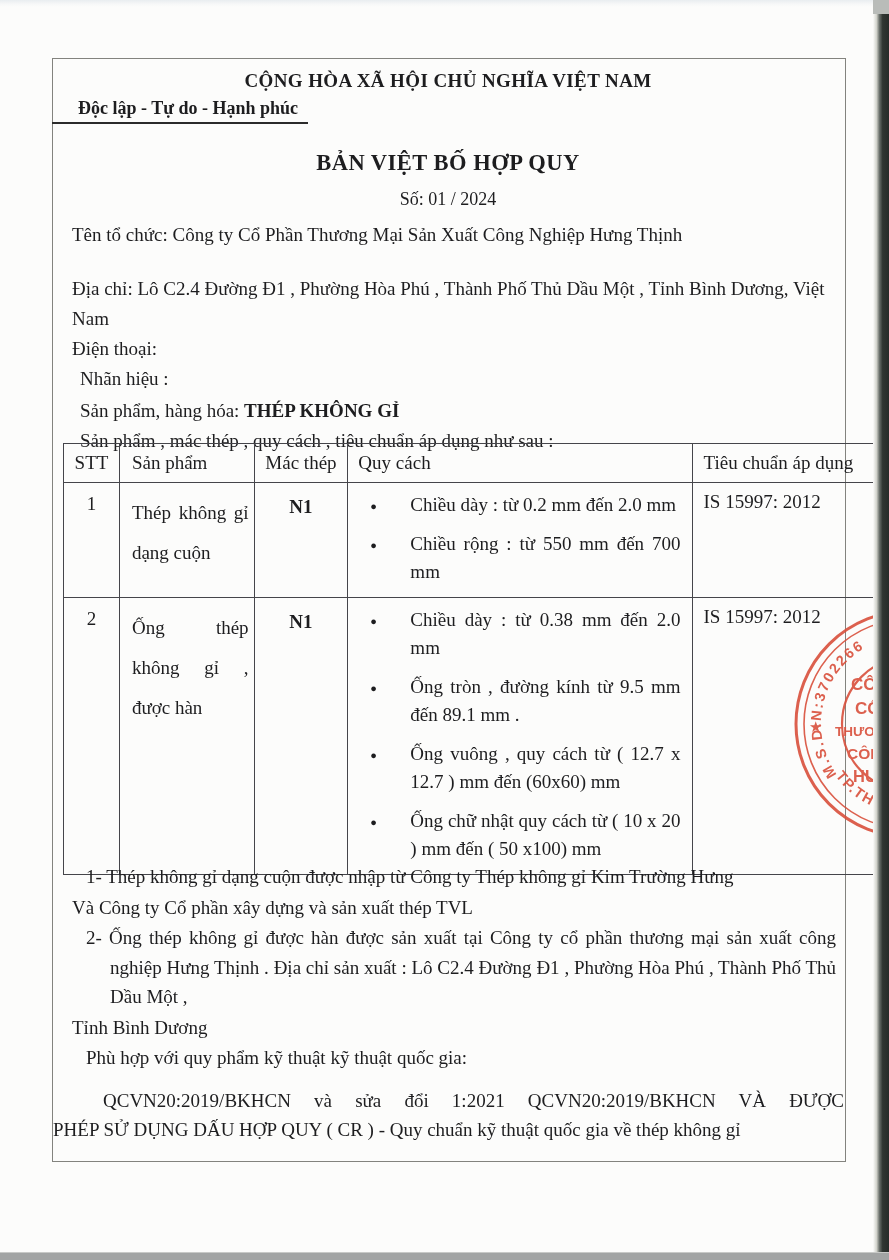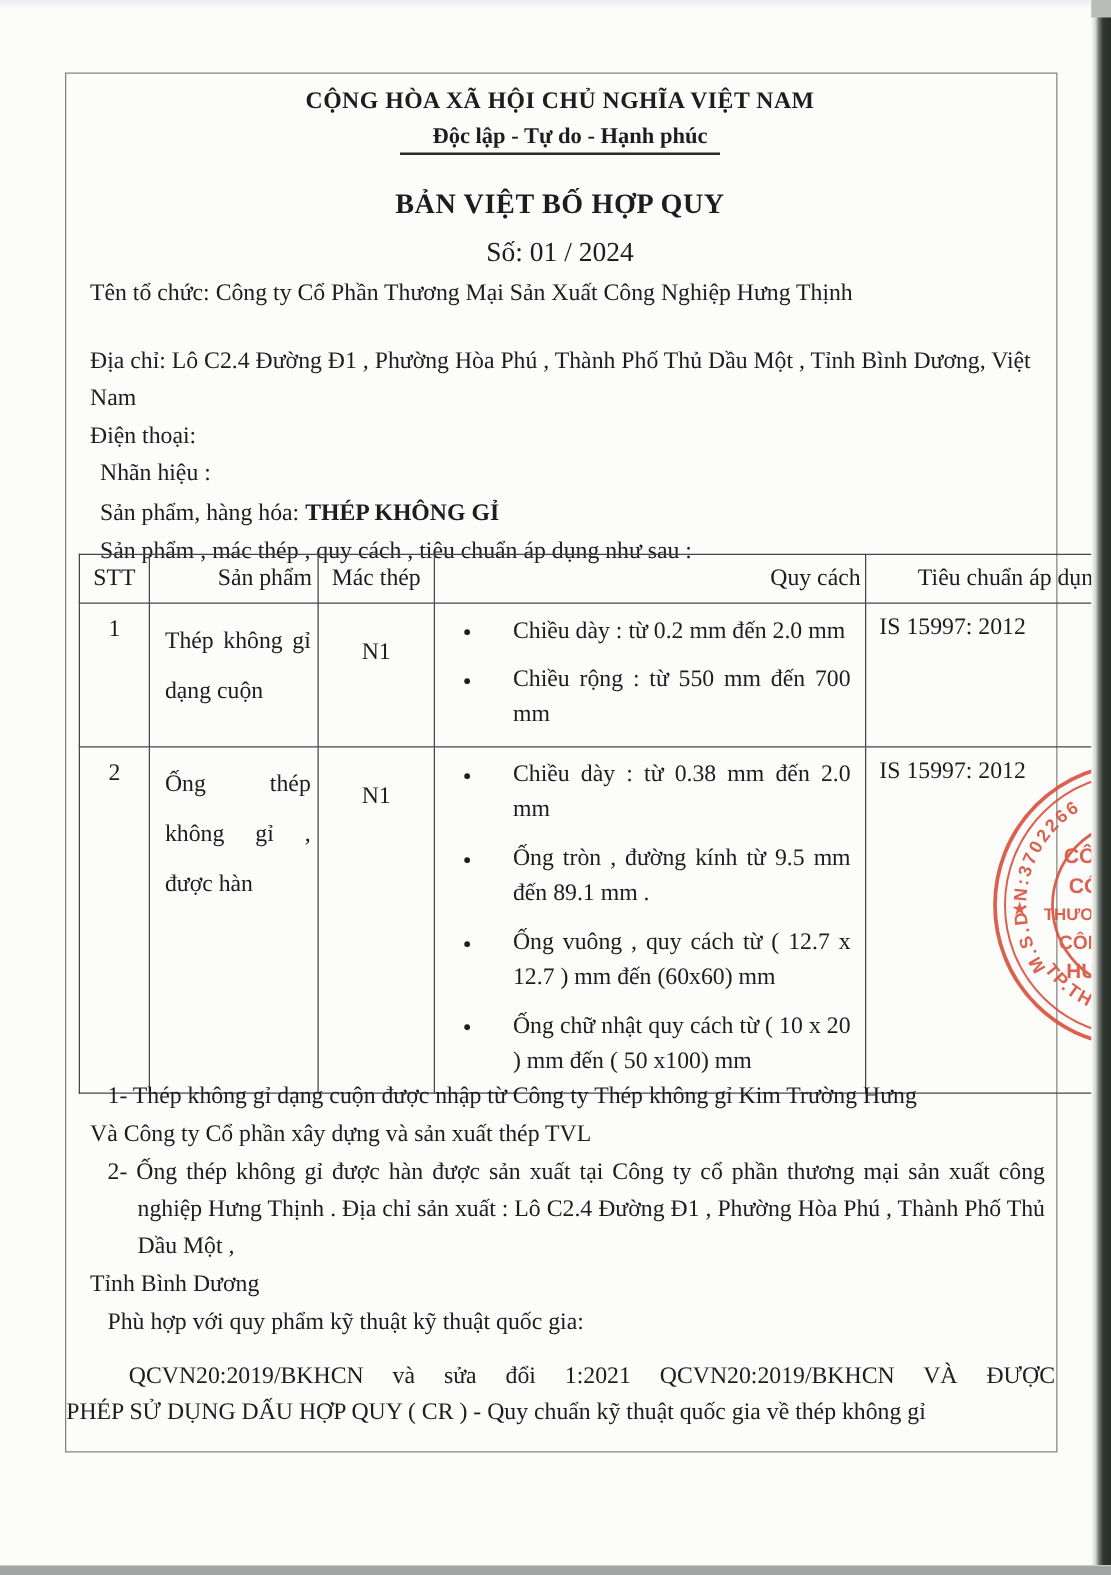--- a/index.html
+++ b/index.html
@@ -16,48 +16,48 @@
     background:linear-gradient(to right,#fcfcfb 0%,#d2d3cc 22%,#6a706b 40%,#303632 60%,#272c29 100%);}
   .edge-right-cap{position:absolute;top:0;right:0;width:16px;height:14px;background:#b9bcb9;z-index:7;}
   .edge-bottom{position:absolute;bottom:0;left:0;width:889px;height:7px;background:#a2a4a4;z-index:7;
     box-shadow:0 -1px 0 #c8c9c7;}
   
   .frame{position:absolute;left:52px;top:58px;width:792px;height:1102px;
     border:1.5px solid #83837e;background:transparent;}
   
   .rep-line{position:absolute;left:52px;top:70px;width:792px;text-align:center;
     font-weight:bold;font-size:19px;letter-spacing:.4px;}
-  .motto-wrap{position:absolute;left:52px;top:98px;width:792px;text-align:center;}
+  .motto-wrap{position:absolute;left:52px;top:98px;width:792px;text-align:left;}
   .motto{display:inline-block;font-weight:bold;font-size:18px;
     border-bottom:2.5px solid #2b2b2b;padding:0 10px 3px 26px;}
   .doc-title{position:absolute;left:52px;top:150px;width:792px;text-align:center;
     font-weight:bold;font-size:22.5px;letter-spacing:.5px;}
-  .doc-number{position:absolute;left:52px;top:189px;width:792px;text-align:center;font-size:22px;}
+  .doc-number{position:absolute;left:52px;top:189px;width:792px;text-align:center;font-size:18px;}
   
   .bodyblock{position:absolute;left:72px;top:220px;width:766px;font-size:19px;line-height:30px;}
   .p{margin:0;font-family:Liberation Serif, serif;}
   .p-addr{max-width:772px;margin-top:24px;}
   .p-ind{padding-left:8px;}
   .bold{font-weight:bold;}
   .mt4{margin-top:2px;}
   
   .doc-table{position:absolute;left:63px;top:443px;border-collapse:collapse;table-layout:fixed;
     font-size:19px;}
   .doc-table td,.doc-table th{border:1.6px solid #45454a;vertical-align:top;font-weight:normal;
     overflow:hidden;}
-  .doc-table th{height:38px;vertical-align:middle;text-align:right;padding:0 4px 0 10px;font-size:19px;}
+  .doc-table th{height:38px;vertical-align:middle;text-align:left;padding:0 4px 0 10px;font-size:19px;}
   th.c-stt,td.c-stt{width:55px;text-align:center;padding:0;}
   th.c-sp,td.c-sp{width:117px;}
   th.c-mt,td.c-mt{width:93px;text-align:center;padding:0;}
   th.c-qc,td.c-qc{width:331px;}
   th.c-tc,td.c-tc{width:181px;}
   th.c-sp{padding-left:12px;}
   td.c-stt{padding-top:10px;}
   td.c-sp{padding:10px 5px 0 12px;text-align:justify;line-height:40px;}
-  td.c-mt{padding-top:28px;}
+  td.c-mt{padding-top:13px;font-weight:bold;}
   td.c-qc{padding:8px 12px 0 0;}
   td.c-tc{padding:8px 4px 0 10px;}
   tr.row-1{height:98px;}
   tr.row-2{height:231px;}
   ul.specs{list-style:none;margin:0;padding:0;}
   ul.specs li{position:relative;padding-left:62px;margin:0 0 11px 0;
     text-align:justify;line-height:28px;}
   ul.specs li::before{content:"●";position:absolute;left:22px;top:1px;font-size:11px;}
   
   .notes{position:absolute;left:72px;top:862px;width:764px;font-size:19px;line-height:29.5px;}

